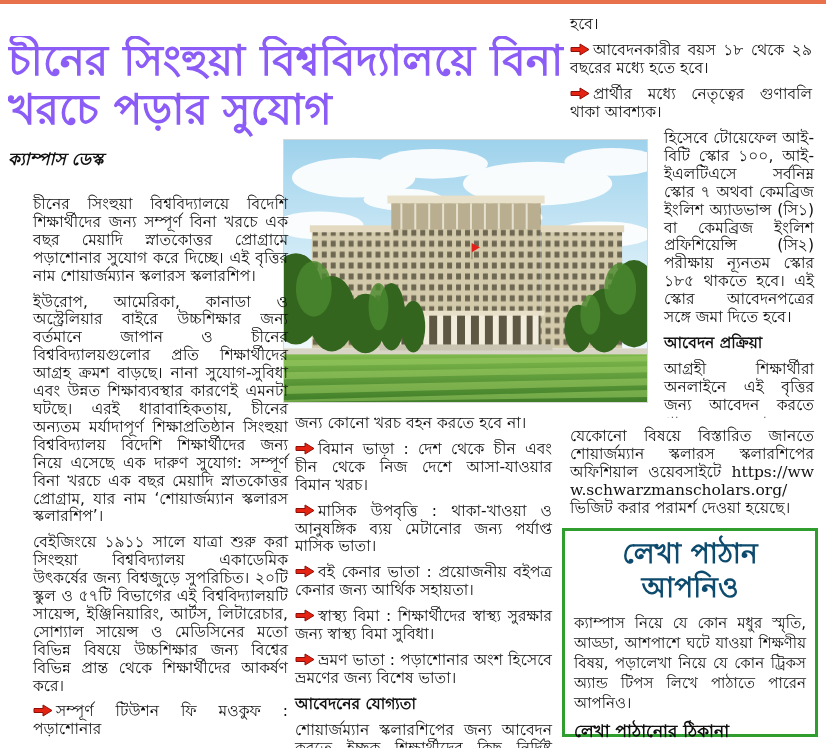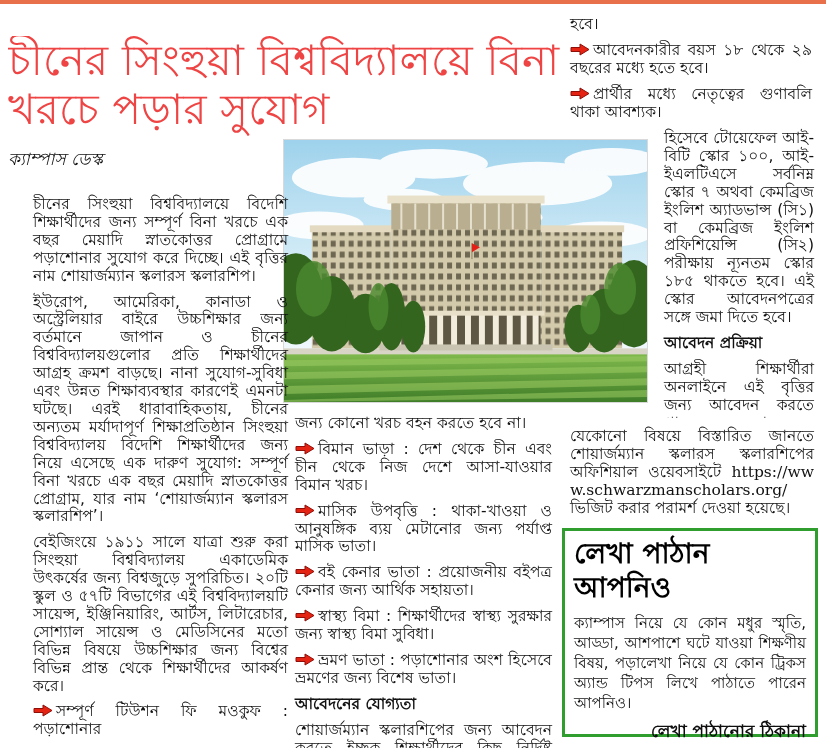--- a/index.html
+++ b/index.html
@@ -7,24 +7,24 @@
     width:826px;height:754px;background:#ffffff;position:relative;overflow:hidden;
     font-family:"DejaVu Sans",sans-serif;color:#0e0e0e;
     -webkit-font-smoothing:antialiased;
   }
   .abs{position:absolute;}
   
   .topbar{left:0;top:0;width:826px;height:4px;background:#E8714B;}
   
   .headline{
     left:8px;top:8px;width:556px;height:126px;overflow:hidden;
-    font-size:42px;line-height:49px;font-weight:normal;color:#ef4444;
+    font-size:42px;line-height:49px;font-weight:bold;color:#8b5cf6;
     letter-spacing:.2px;
   }
-  .byline{left:8px;top:146px;font-size:17px;font-weight:normal;font-style:italic;color:#111;}
+  .byline{left:8px;top:146px;font-size:17px;font-weight:bold;font-style:italic;color:#111;}
   
   .newscol{font-size:15.5px;line-height:17.9px;text-align:justify;color:#121212;overflow:hidden;}
   .newscol p{margin:8px;}
   .colL{left:25px;top:188px;width:271px;height:560px;}
   .colM{left:287px;top:407px;width:273px;height:341px;}
   .colR1{left:562px;top:8px;width:258px;height:116px;}
   .colR2{left:656px;top:122px;width:166px;height:296px;}
   .colR3{left:562px;top:420px;width:260px;height:104px;}
   .subhead{font-weight:bold;}
   
@@ -32,23 +32,23 @@
   .arrow-icon svg{display:block;width:20px;height:13px;}
   .url{font-family:"DejaVu Serif",serif;word-break:break-all;}
   
   .photo{left:283px;top:139px;width:365px;height:264px;border:1px solid #d9d9d9;box-sizing:border-box;background:#cfe8f4;}
   .photo svg{display:block;width:100%;height:100%;}
   
   .gbox{
     left:562px;top:528px;width:256px;height:209px;box-sizing:border-box;
     border:3px solid #2F9E2F;padding:4px 9px 4px 9px;background:#fff;
   }
-  .gbox-title{color:#000000;font-weight:bold;font-size:28px;line-height:34px;margin:2px 0 8px 0;}
+  .gbox-title{color:#0c4a6e;font-weight:bold;font-size:28px;line-height:34px;text-align:center;margin:2px 0 8px 0;}
   .gbox-body{font-size:15px;line-height:20px;text-align:justify;color:#121212;margin:0;}
-  .gbox-addr{font-size:17px;font-weight:bold;text-align:right;margin:5px 0 10px 0;}
+  .gbox-addr{font-size:17px;font-weight:bold;text-align:left;margin:5px 0 10px 0;}
   .gbox-email{font-family:"DejaVu Serif",serif;font-style:italic;font-size:21px;text-align:center;margin:0;}
 </style>
 </head>
 <body>
 
 <div class="abs topbar"></div>
 
 <h1 class="abs headline">চীনের সিংহুয়া বিশ্ববিদ্যালয়ে বিনা খরচে পড়ার সুযোগ</h1>
 <div class="abs byline">ক্যাম্পাস ডেস্ক</div>
 

